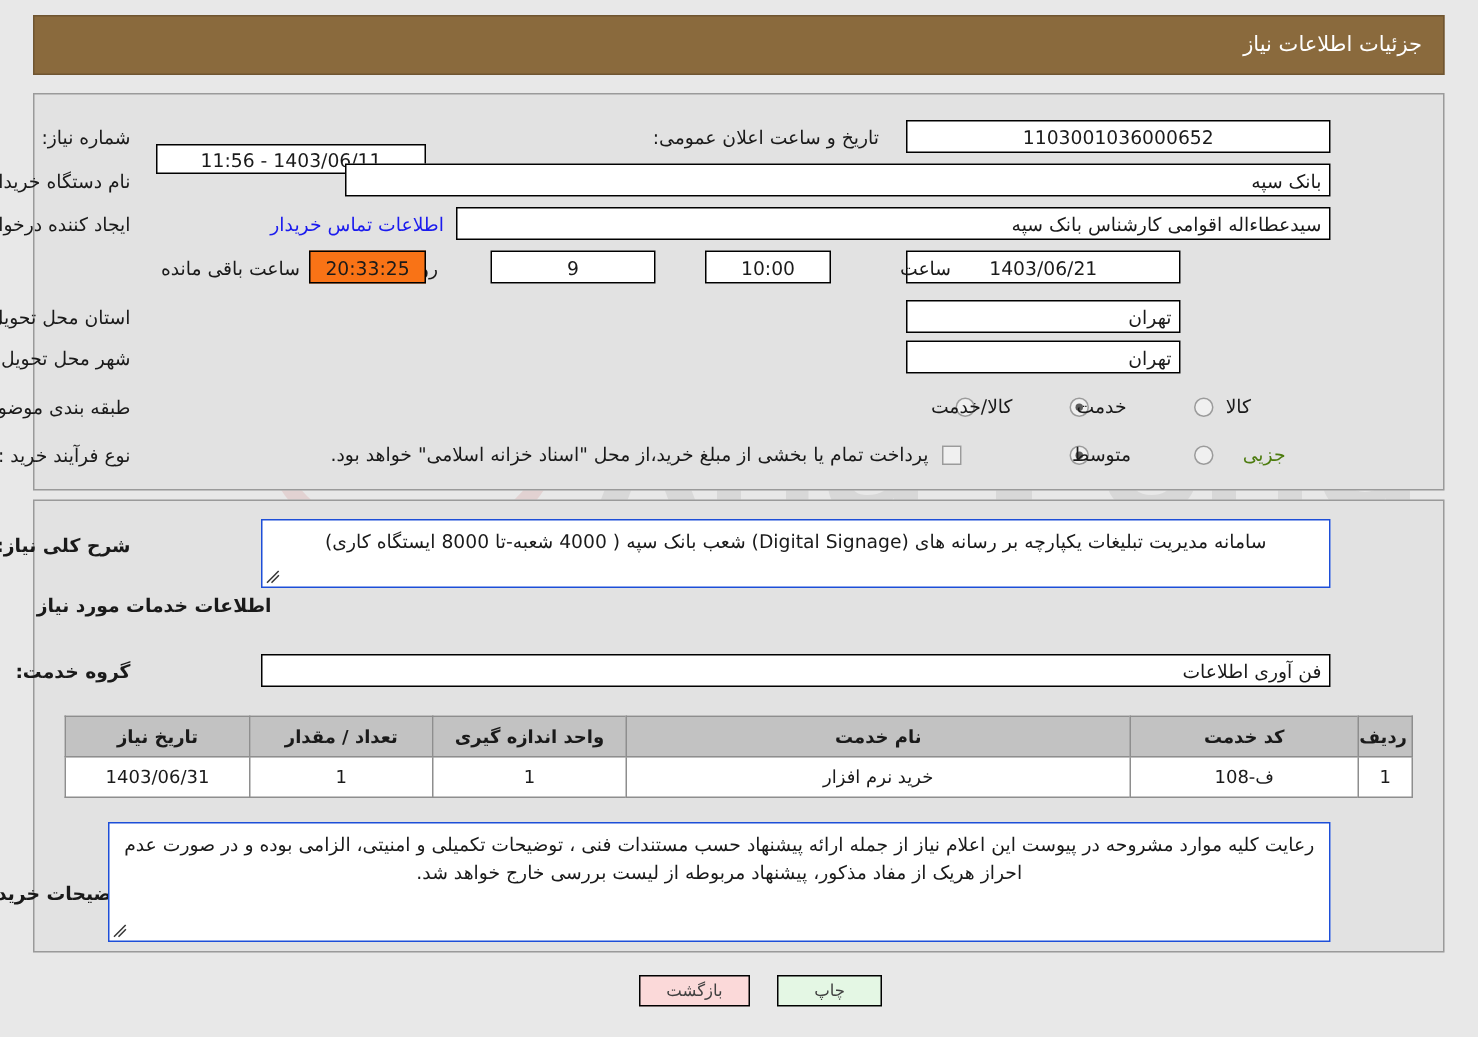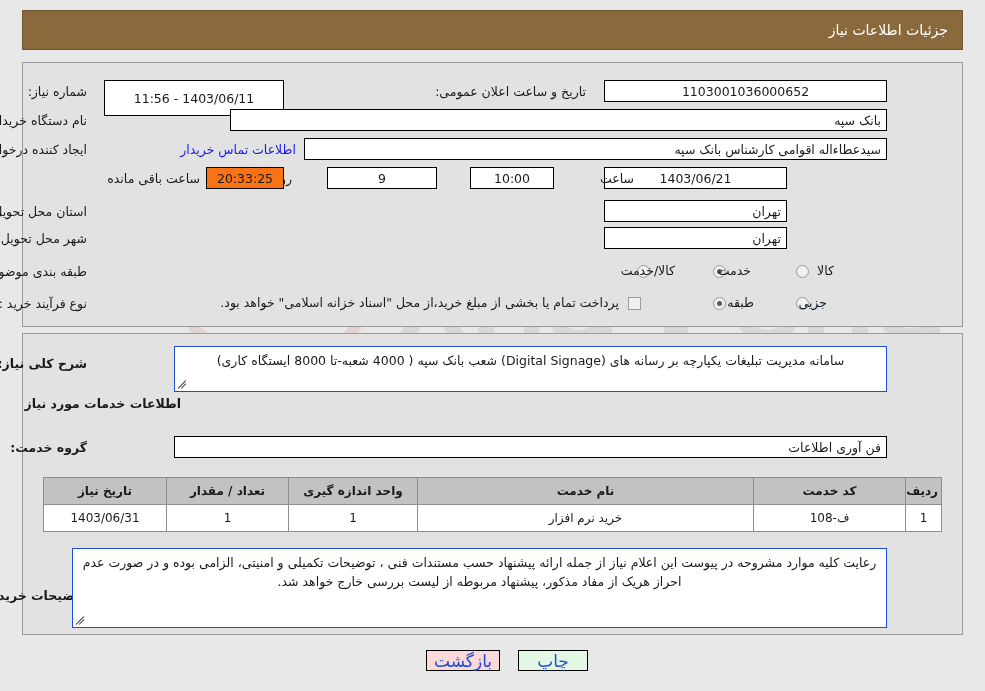--- a/index.html
+++ b/index.html
@@ -219,22 +219,22 @@
     text-align: center;
     padding: 0 3px;
   }
 
   
   .btn {
     position: absolute;
     height: 21px;
     border: 1px solid #000000;
     box-sizing: border-box;
-    font-size: 17px;
-    color: #1d4ed8;
+    font-size: 11px;
+    color: #404040;
     display: flex;
     align-items: center;
     justify-content: center;
     cursor: pointer;
     z-index: 3;
   }
   #btn-print  { left: 518px; top: 650px; width: 70px; background: #e4f7e4; }
   #btn-back   { left: 426px; top: 650px; width: 74px; background: #fbd9d9; }
 </style>
 </head>
@@ -269,21 +269,21 @@
 
   <div class="header-bar">
     <span class="header-title">جزئیات اطلاعات نیاز</span>
   </div>
 
   <div class="panel" id="panel-top"></div>
 
   <div class="field-label" style="right:898px; top:84px;">شماره نیاز:</div>
   <div class="box center" style="left:604px; top:80px; width:283px; height:22px;">1103001036000652</div>
   <div class="inline-text" style="right:399px; top:84px;">تاریخ و ساعت اعلان عمومی:</div>
-  <div class="box center" style="left:104px; top:80px; width:180px; height:36px;">1403/06/11 - 11:56</div>
+  <div class="box center" style="left:104px; top:96px; width:180px; height:20px;">1403/06/11 - 11:56</div>
 
   <div class="field-label" style="right:898px; top:113px;">نام دستگاه خریدار:</div>
   <div class="box right" style="left:230px; top:109px; width:657px; height:22px;">بانک سپه</div>
 
   <div class="field-label" style="right:898px; top:142px;">ایجاد کننده درخواست:</div>
   <div class="box right" style="left:304px; top:138px; width:583px; height:22px;">سیدعطاءاله اقوامی کارشناس بانک سپه</div>
   <div class="link-text" style="right:689px; top:142px;">اطلاعات تماس خریدار</div>
 
   <div class="box center" style="left:604px; top:167px; width:183px; height:22px;">1403/06/21</div>
   <div class="inline-text" style="right:351px; top:171px;">ساعت</div>
@@ -302,23 +302,23 @@
   <div class="field-label" style="right:898px; top:264px;">طبقه بندی موضوعی:</div>
   <div class="radio" style="left:796px; top:265px;"></div>
   <div class="radio-label" style="right:151px; top:263px;">کالا</div>
   <div class="radio checked" style="left:713px; top:265px;"></div>
   <div class="radio-label" style="right:234px; top:263px;">خدمت</div>
   <div class="radio" style="left:637px; top:265px;"></div>
   <div class="radio-label" style="right:310px; top:263px;">کالا/خدمت</div>
 
   <div class="field-label" style="right:898px; top:296px;">نوع فرآیند خرید :</div>
   <div class="radio" style="left:796px; top:297px;"></div>
-  <div class="radio-label" style="right:158px; top:295px; color:#0f172a;">جزیی</div>
+  <div class="radio-label" style="right:128px; top:295px; color:#4d7c0f;">جزیی</div>
   <div class="radio checked" style="left:713px; top:297px;"></div>
-  <div class="radio-label" style="right:231px; top:295px;">طبقه</div>
+  <div class="radio-label" style="right:231px; top:295px;">متوسط</div>
   <div class="checkbox" style="left:628px; top:297px;"></div>
   <div class="inline-text" style="right:366px; top:295px;">پرداخت تمام یا بخشی از مبلغ خرید،از محل "اسناد خزانه اسلامی" خواهد بود.</div>
 
   <div class="panel" id="panel-mid"></div>
 
   <div class="field-label bold" style="right:898px; top:356px;">شرح کلی نیاز:</div>
   <div class="textarea" style="left:174px; top:346px; width:713px; height:46px;">
     <span>سامانه مدیریت تبلیغات یکپارچه بر رسانه های (Digital Signage) شعب بانک سپه ( 4000 شعبه-تا 8000 ایستگاه کاری)</span>
     <span class="resize-grip"></span>
   </div>

